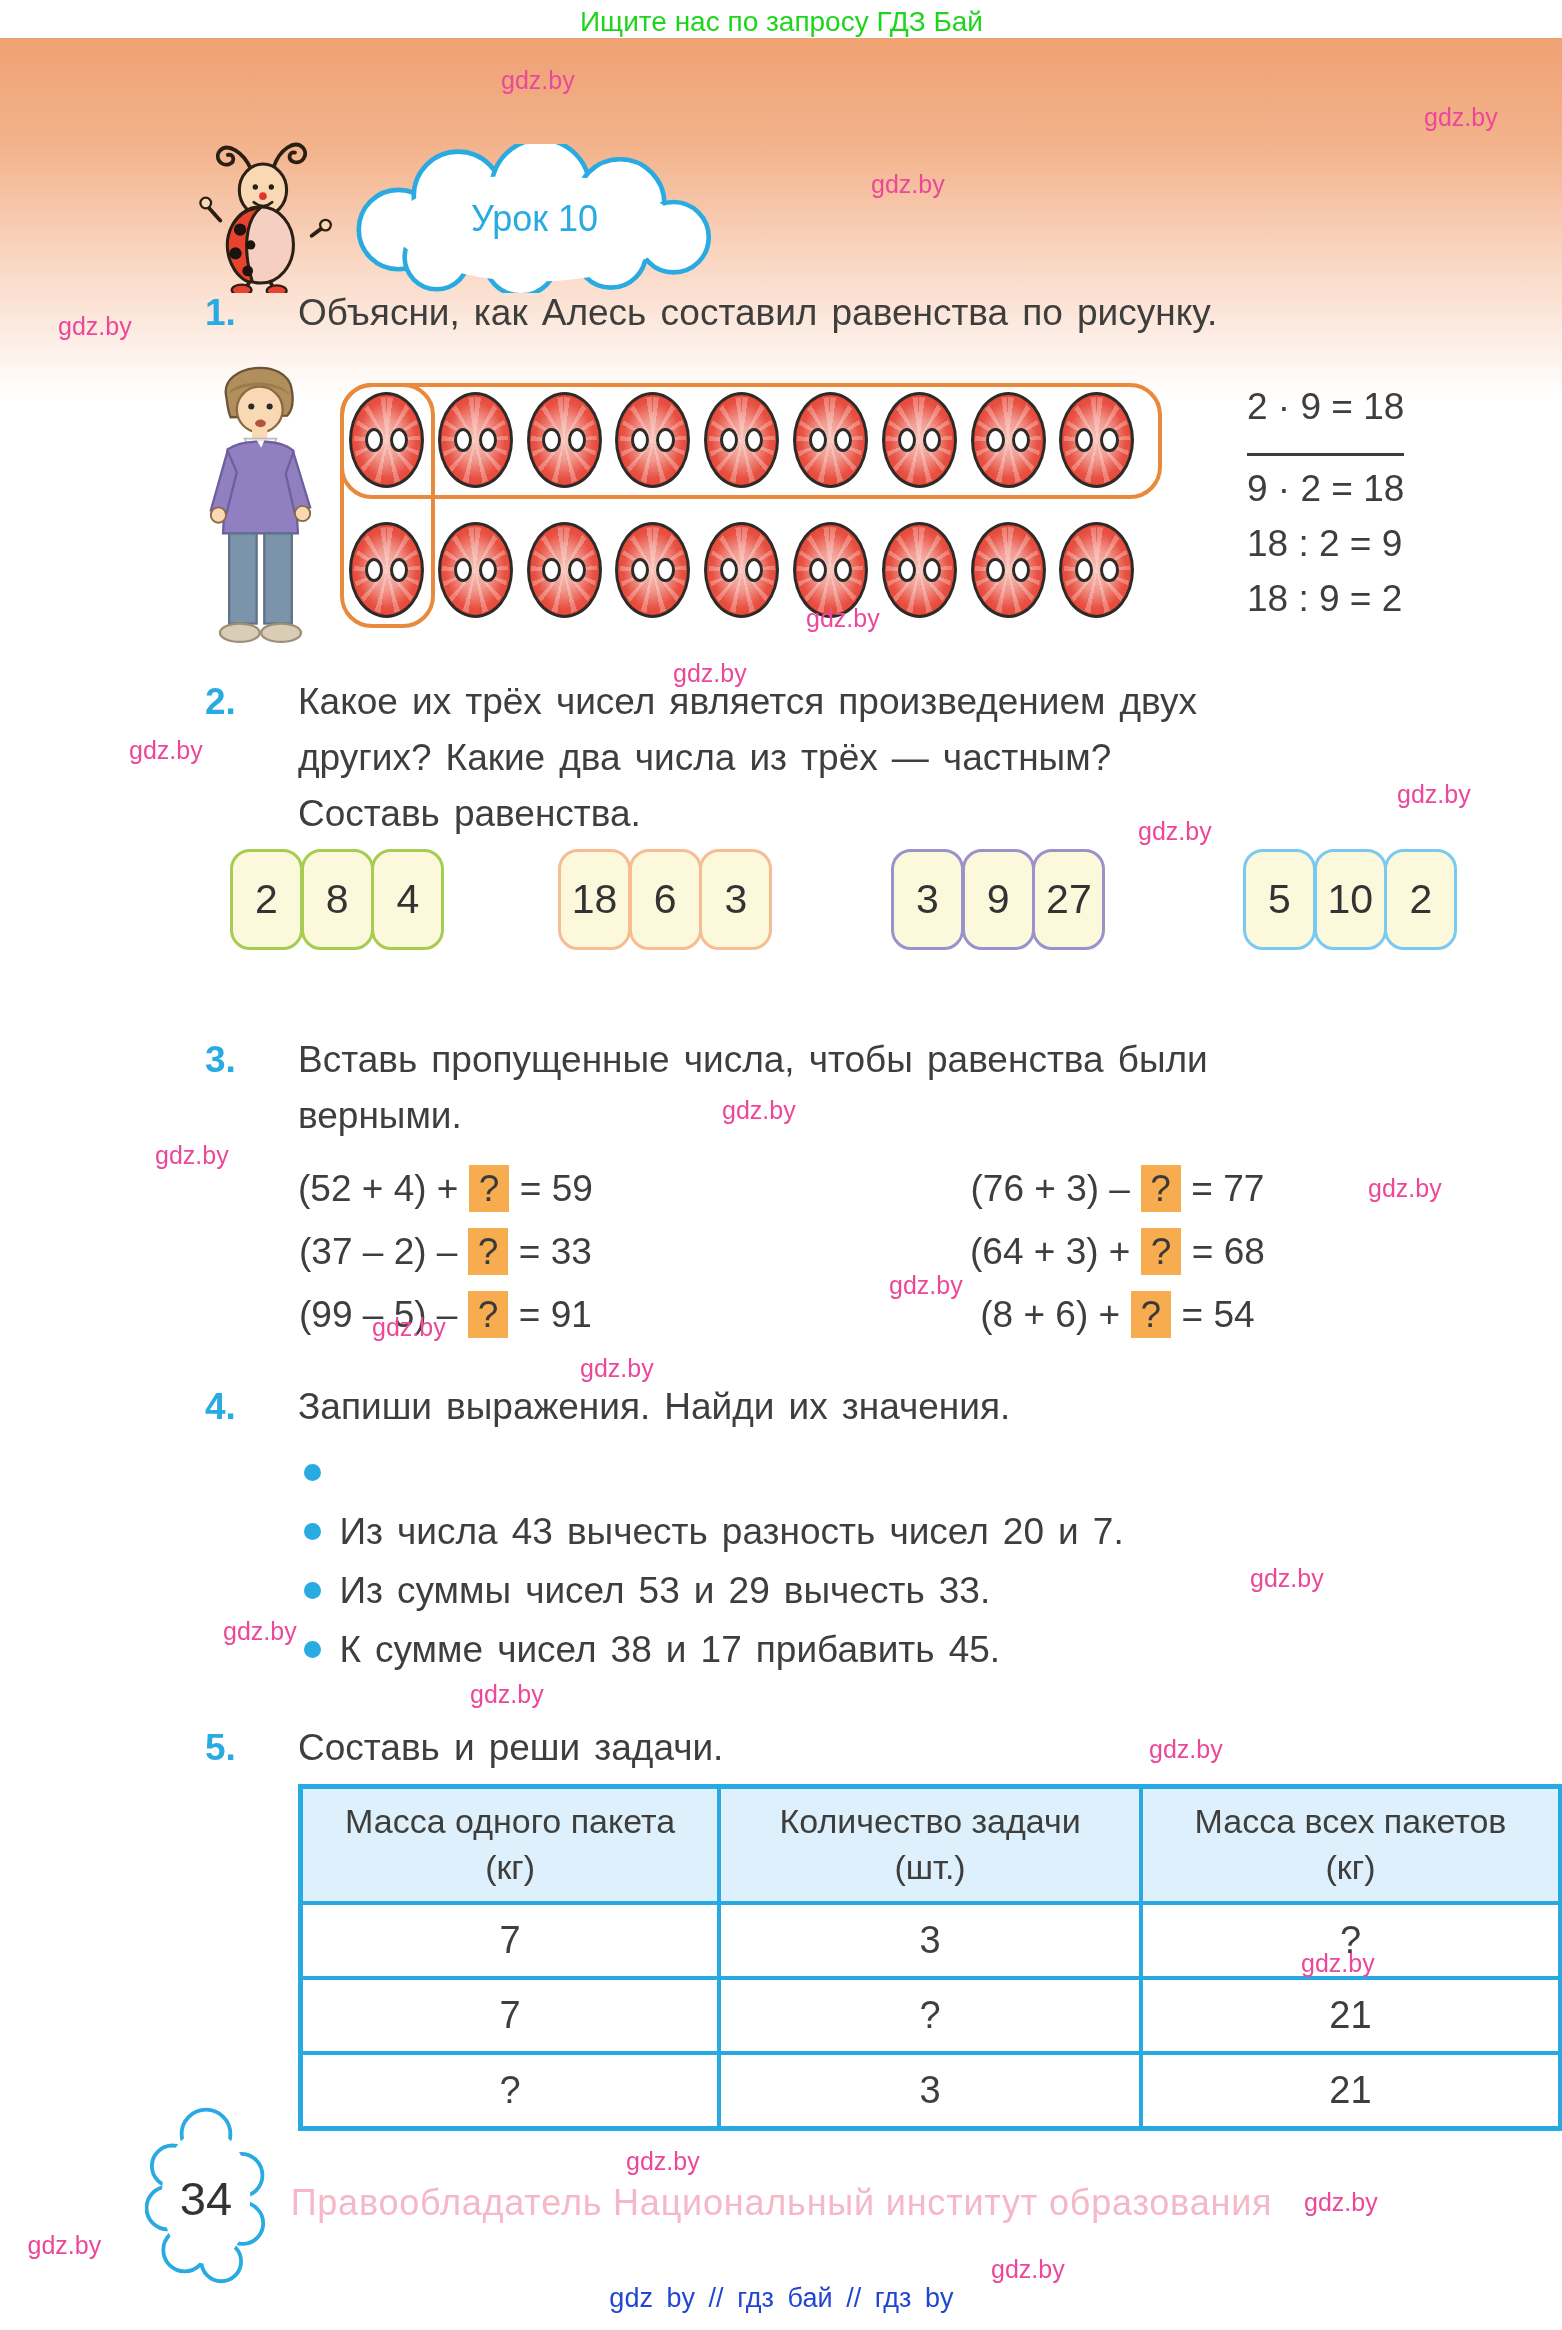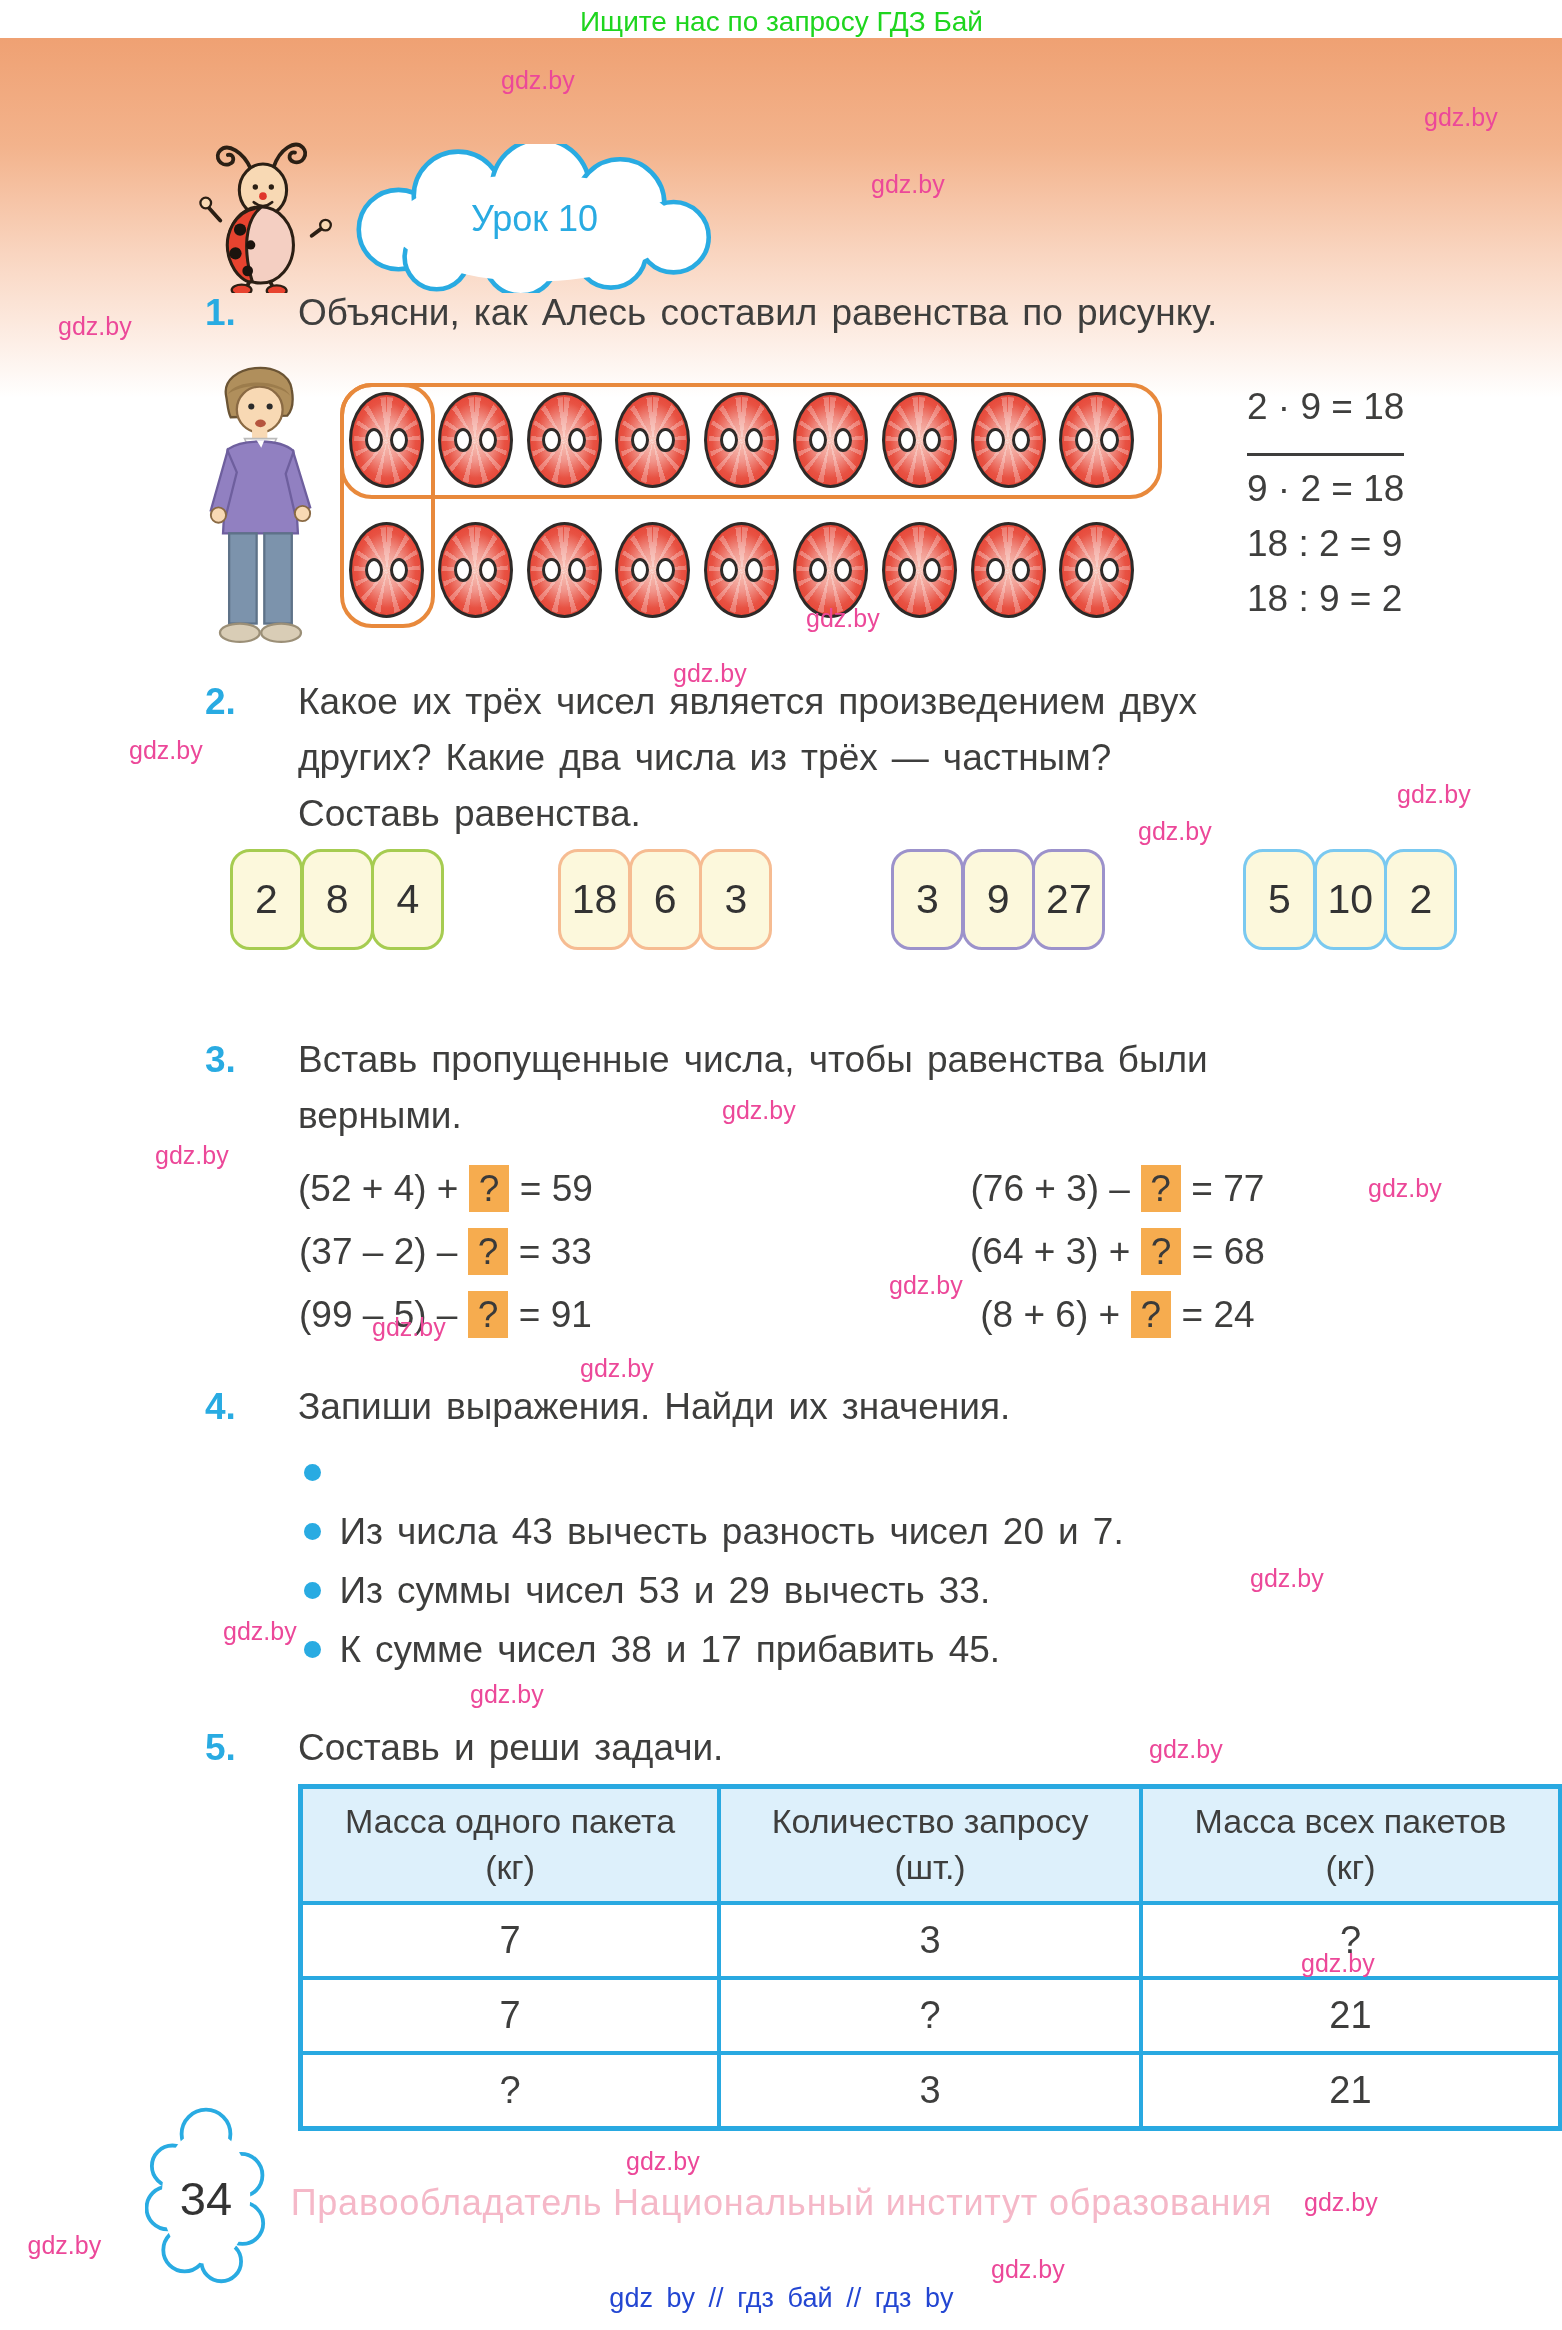--- a/index.html
+++ b/index.html
@@ -288,21 +288,21 @@
         <span class="eq3-post">= 77</span>
       </div>
       <div class="eq3-row">
         <span class="eq3-pre">(64 + 3) +</span>
         <span class="qbox">?</span>
         <span class="eq3-post">= 68</span>
       </div>
       <div class="eq3-row">
         <span class="eq3-pre">(8 + 6) +</span>
         <span class="qbox">?</span>
-        <span class="eq3-post">= 24</span>
+        <span class="eq3-post">= 54</span>
       </div>
     </div>
 
   <div class="ex-num" style="top:1386px">4.</div>
   <div class="ex-text" style="top:1386px">Запиши выражения. Найди их значения.</div>
   <div id="ex4-list">
       <div class="bullet-item">
         <span class="bullet-dot"></span>
       </div>
       <div class="bullet-item">
@@ -318,21 +318,21 @@
         <span>К сумме чисел 38 и 17 прибавить 45.</span>
       </div>
     </div>
 
   <div class="ex-num" style="top:1727px">5.</div>
   <div class="ex-text" style="top:1727px">Составь и реши задачи.</div>
   <table id="mass-table">
     <thead>
         <tr id="mass-table-head">
           <th>Масса одного пакета (кг)</th>
-          <th>Количество запросу (шт.)</th>
+          <th>Количество задачи (шт.)</th>
           <th>Масса всех пакетов (кг)</th>
         </tr>
       </thead>
     <tbody id="mass-table-body">
         <tr>
           <td>7</td>
           <td>3</td>
           <td>?</td>
         </tr>
         <tr>

